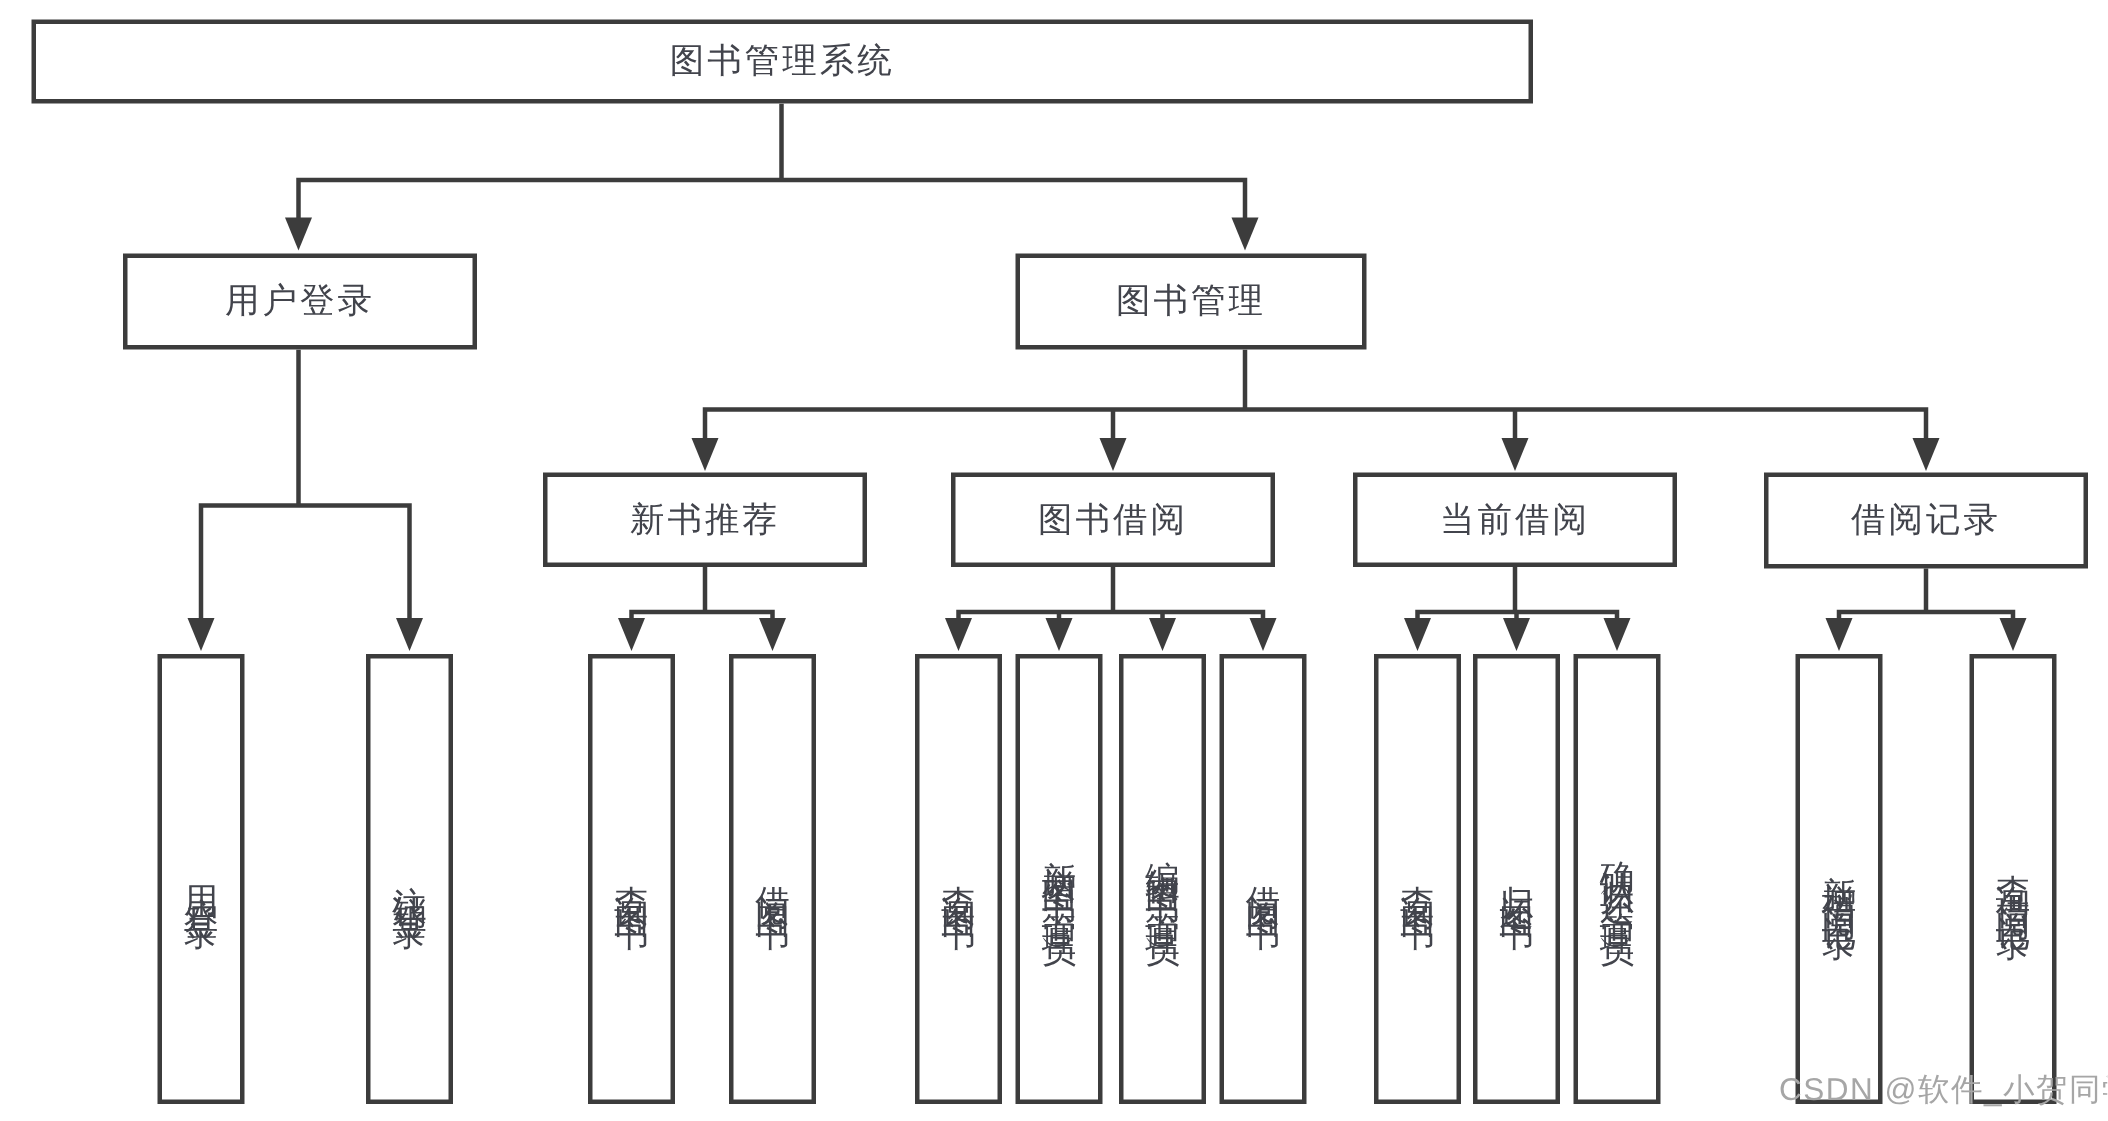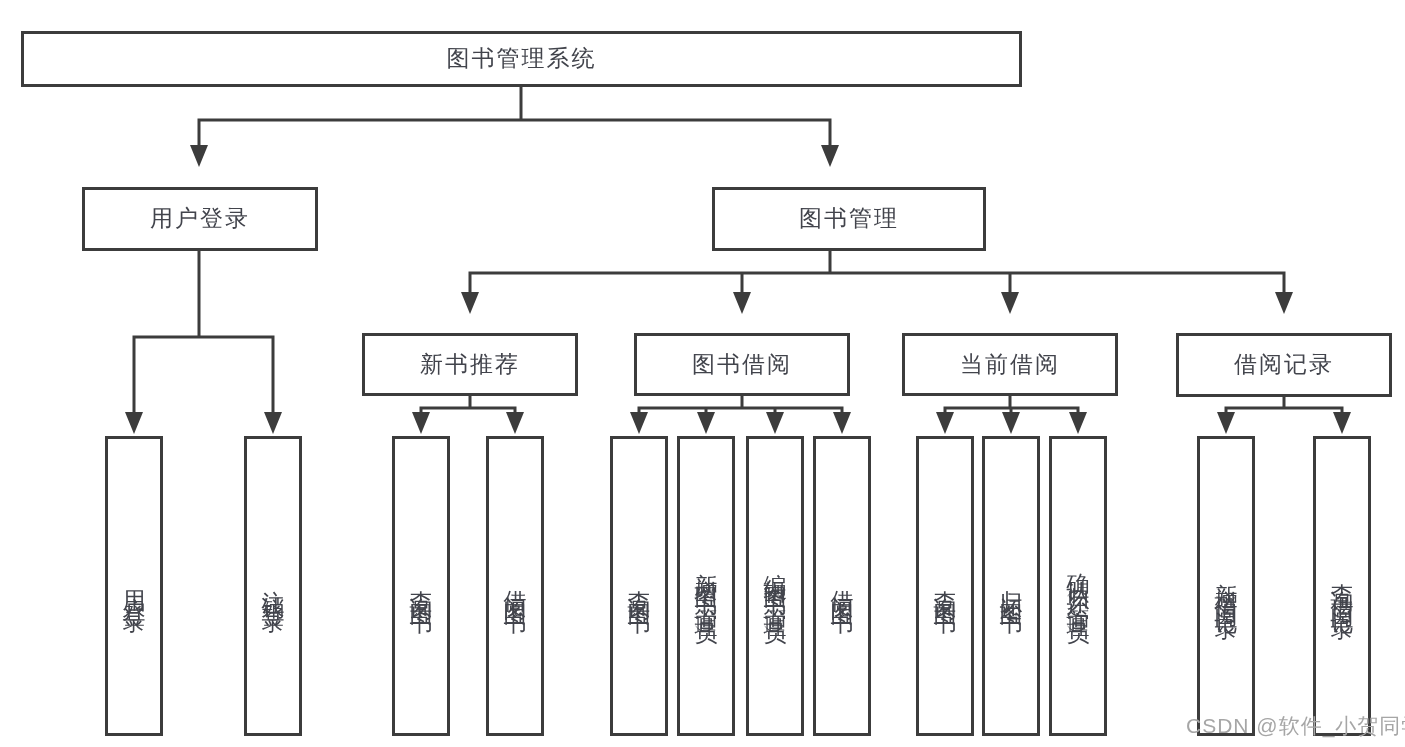--- a/index.html
+++ b/index.html
@@ -37,21 +37,20 @@
     border: 3px solid #3c3c3c;
     background: #ffffff;
     display: flex;
     align-items: center;
     justify-content: center;
     color: #42444c;
     font-size: 23px;
     letter-spacing: 2px;
     text-align: center;
     line-height: 1.1;
-    margin-top: 18px;
   }
   .vbox {
     position: absolute;
     box-sizing: border-box;
     border: 3px solid #3c3c3c;
     background: #ffffff;
     display: flex;
     align-items: center;
     justify-content: center;
     color: #42444c;
@@ -110,21 +109,21 @@
     <polygon points="1333,412 1351,412 1342,434"></polygon>
   </svg>
 
   <div class="box" style="left:21px;top:13px;width:1001px;height:56px">
     <span>图书管理系统</span>
   </div>
 
   <div class="box" style="left:82px;top:169px;width:236px;height:64px">
     <span>用户登录</span>
   </div>
-  <div class="box" style="left:712px;top:169px;width:274px;height:64px">
+  <div class="box" style="left:677px;top:169px;width:234px;height:64px">
     <span>图书管理</span>
   </div>
 
   <div class="box" style="left:362px;top:315px;width:216px;height:63px">
     <span>新书推荐</span>
   </div>
   <div class="box" style="left:634px;top:315px;width:216px;height:63px">
     <span>图书借阅</span>
   </div>
   <div class="box" style="left:1176px;top:315px;width:216px;height:64px">

